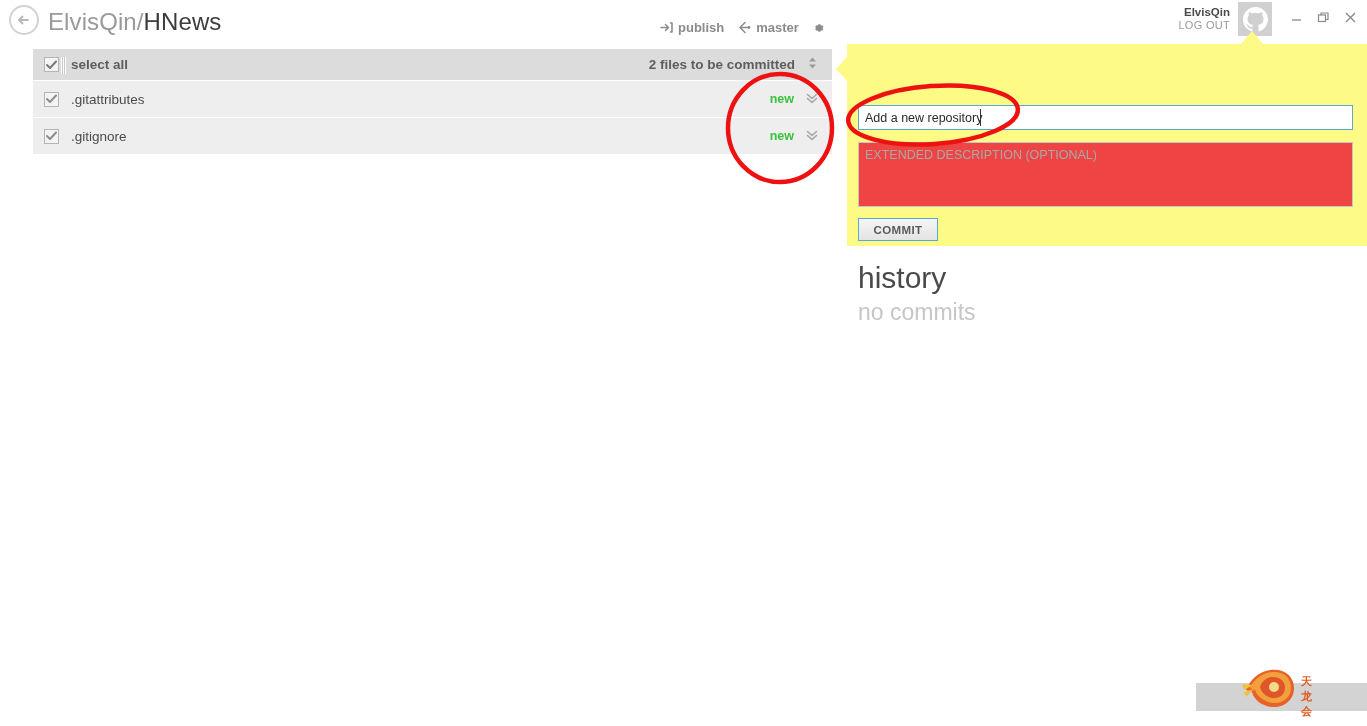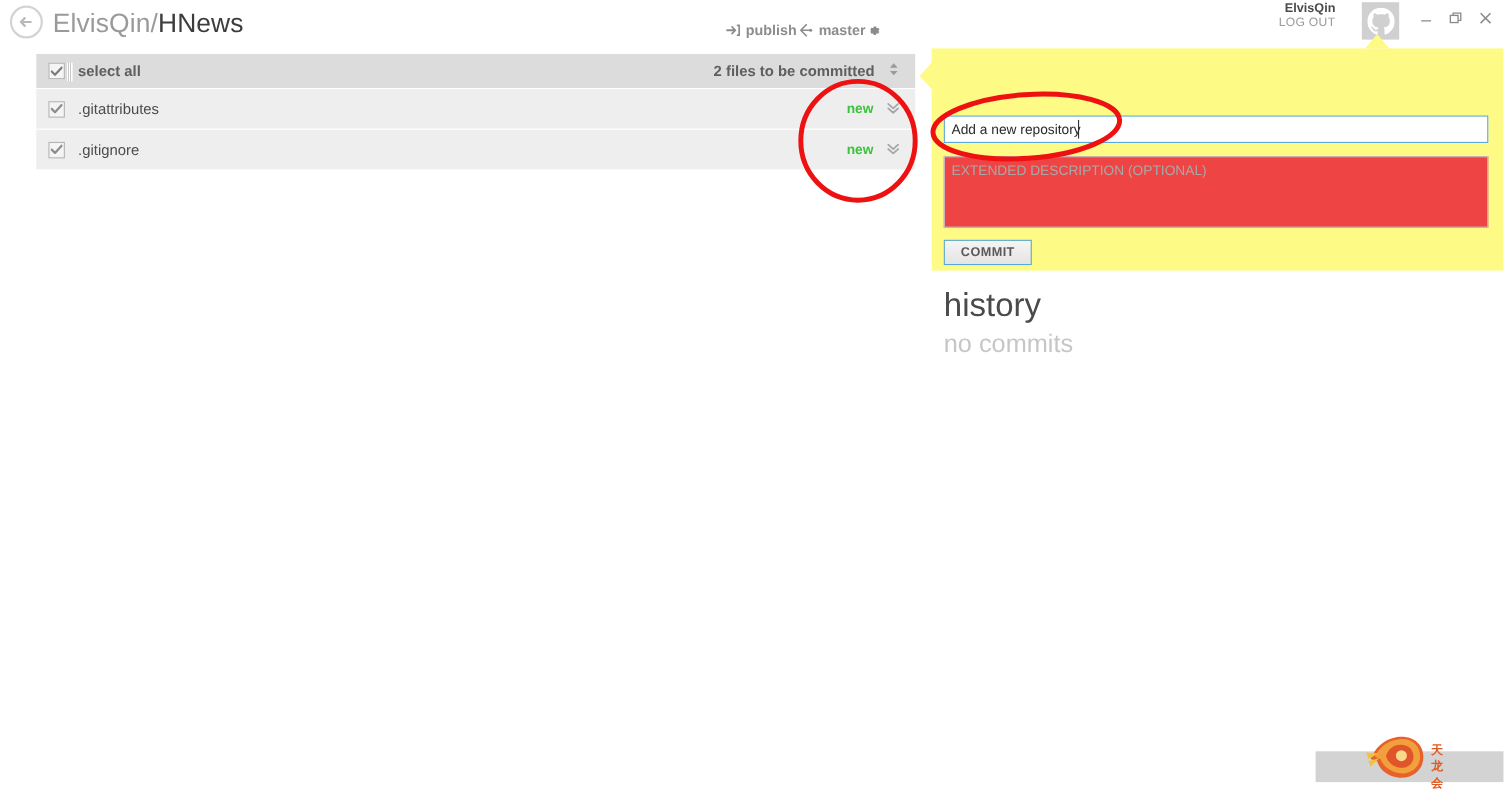--- a/index.html
+++ b/index.html
@@ -29,32 +29,32 @@
     position: absolute; left: 48px; top: 8px;
     font-size: 24px; font-weight: 400;
     color: #3b3b3b; white-space: nowrap;
     letter-spacing: 0.1px;
   }
   .repo-title .owner { color: #9a9a9a; }
   .repo-title .name { color: #3c3c3c; }
 
   .toolbar {
     position: absolute; left: 660px; top: 20px;
-    display: flex; align-items: center; 
+    display: flex; align-items: center; gap: 12px;
     font-size: 13px; font-weight: bold; color: #8c8c8c;
   }
   .tb-item {
     display: flex; align-items: center; gap: 5px;
     cursor: pointer; white-space: nowrap;
   }
   .tb-item svg { display: block; }
 
   .account {
     position: absolute; right: 95px; top: 2px;
-    display: flex; gap: 24px;
+    display: flex; align-items: center; gap: 8px;
   }
   .acct-text { text-align: right; line-height: 1.15; }
   .acct-name { font-size: 11.5px; font-weight: bold; color: #4a4a4a; }
   .acct-logout { font-size: 11px; color: #9a9a9a; letter-spacing: 0.3px; cursor: pointer; }
   .avatar {
     width: 34px; height: 34px; background: #d0d0d0;
     display: flex; align-items: center; justify-content: center;
     cursor: pointer;
   }
 

